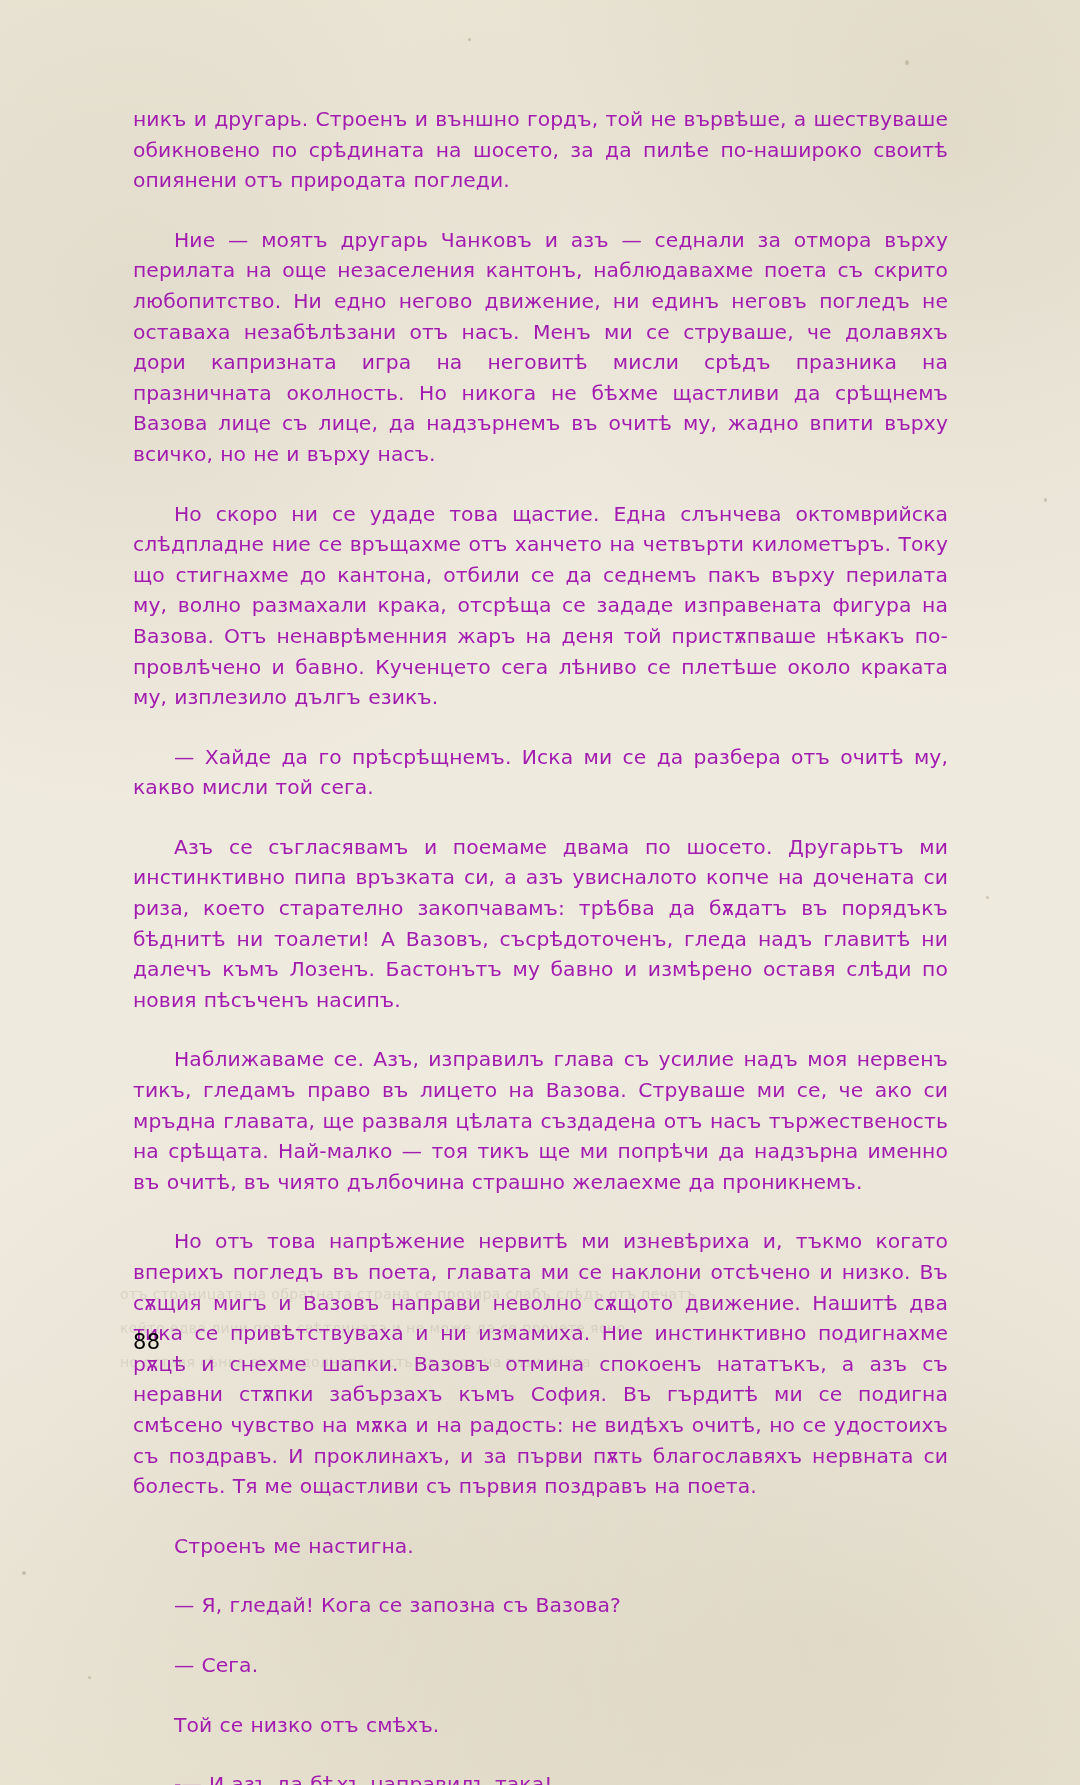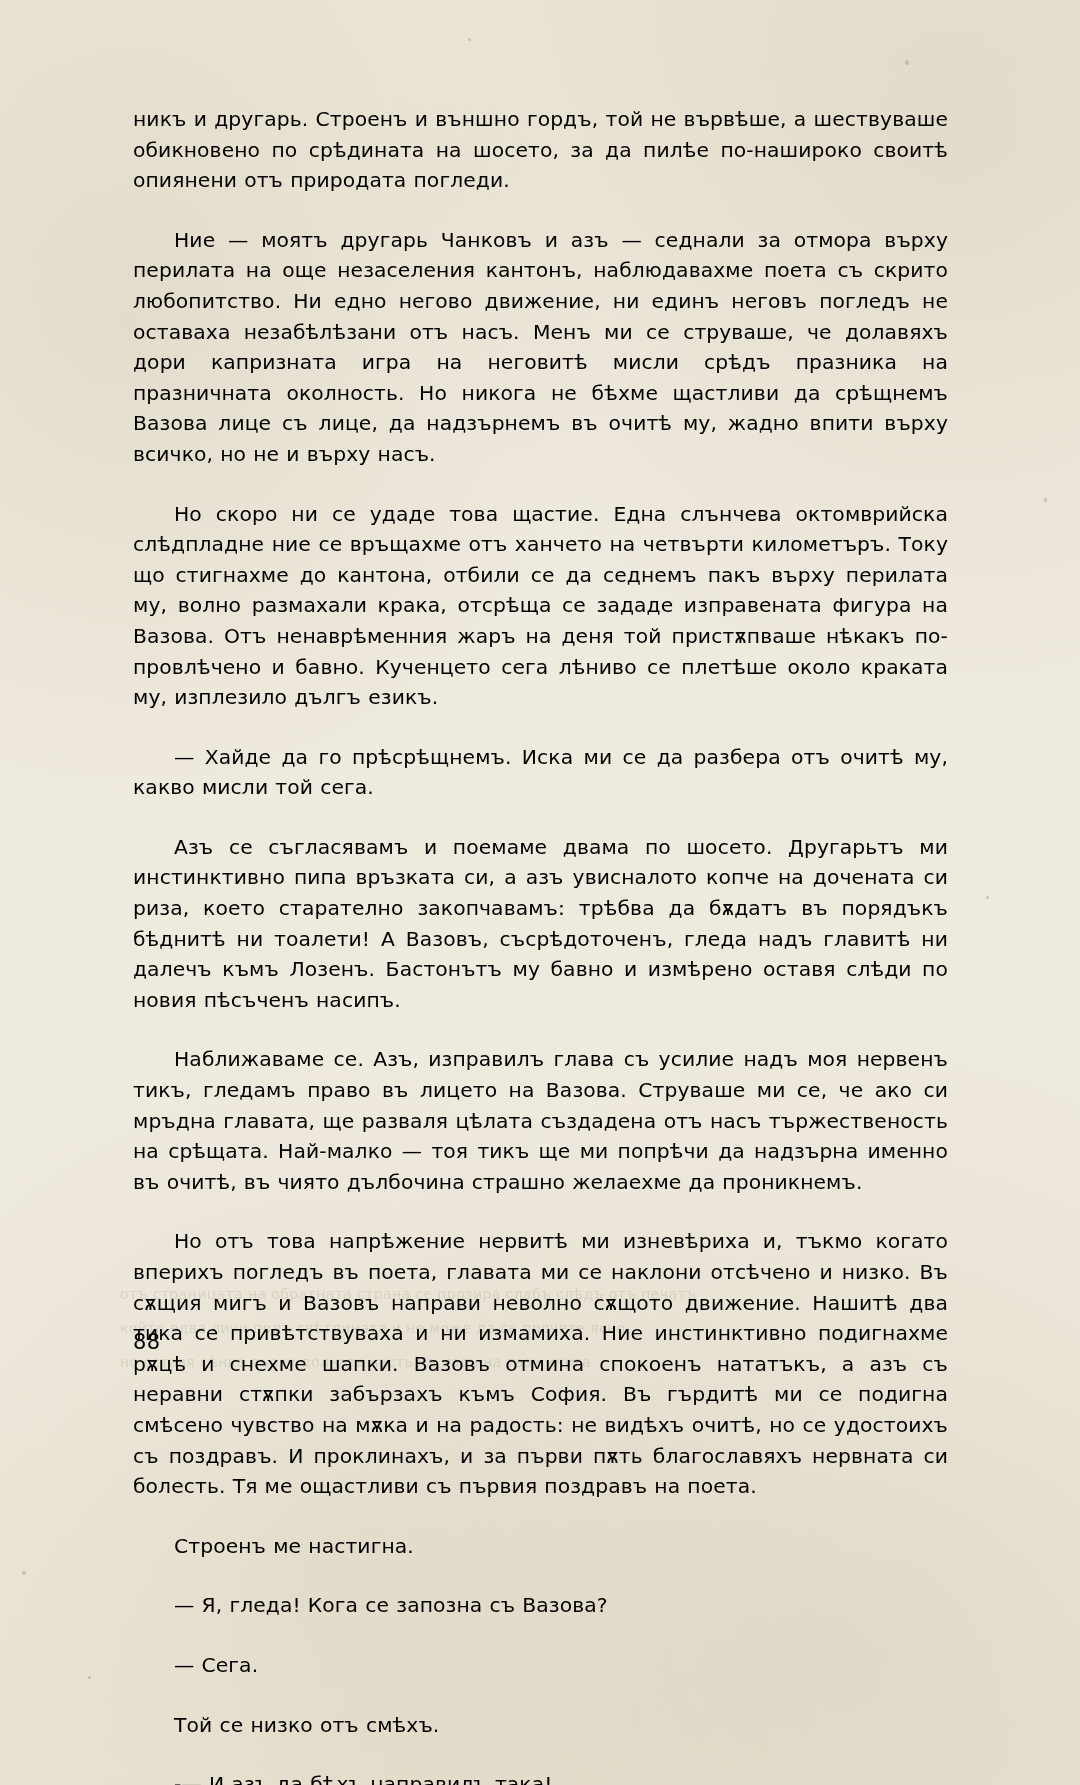--- a/index.html
+++ b/index.html
@@ -51,21 +51,21 @@
   .text-col {
     position: absolute;
     left: 133px;
     top: 104px;
     width: 815px;
   }
   p.para {
     margin: 0;
     font-size: 20.3px;
     line-height: 30.6px;
-    color: #000000;
+    color: #a21caf;
     text-align: justify;
     text-justify: inter-word;
     letter-spacing: 0.1px;
     word-spacing: 0.6px;
     -webkit-font-smoothing: antialiased;
   }
   p.indent {
     text-indent: 41px;
     margin-top: 29px;
   }
@@ -108,21 +108,21 @@
 
   <div class="text-col">
     <p class="para noindent">никъ и другарь. Строенъ и външно гордъ, той не вървѣше, а шествуваше обикновено по срѣдината на шосето, за да пилѣе по-нашироко своитѣ опиянени отъ природата погледи.</p>
     <p class="para indent">Ние — моятъ другарь Чанковъ и азъ — седнали за отмора върху перилата на още незаселения кантонъ, наблюдавахме поета съ скрито любопитство. Ни едно негово движение, ни единъ неговъ погледъ не оставаха незабѣлѣзани отъ насъ. Менъ ми се струваше, че долавяхъ дори капризната игра на неговитѣ мисли срѣдъ празника на празничната околность. Но никога не бѣхме щастливи да срѣщнемъ Вазова лице съ лице, да надзърнемъ въ очитѣ му, жадно впити върху всичко, но не и върху насъ.</p>
     <p class="para indent">Но скоро ни се удаде това щастие. Една слънчева октомврийска слѣдпладне ние се връщахме отъ ханчето на четвърти километъръ. Току що стигнахме до кантона, отбили се да седнемъ пакъ върху перилата му, волно размахали крака, отсрѣща се зададе изправената фигура на Вазова. Отъ ненаврѣменния жаръ на деня той пристѫпваше нѣкакъ по-провлѣчено и бавно. Кученцето сега лѣниво се плетѣше около краката му, изплезило дългъ езикъ.</p>
     <p class="para indent">— Хайде да го прѣсрѣщнемъ. Иска ми се да разбера отъ очитѣ му, какво мисли той сега.</p>
     <p class="para indent">Азъ се съгласявамъ и поемаме двама по шосето. Другарьтъ ми инстинктивно пипа връзката си, а азъ увисналото копче на дочената си риза, което старателно закопчавамъ: трѣбва да бѫдатъ въ порядъкъ бѣднитѣ ни тоалети! А Вазовъ, съсрѣдоточенъ, гледа надъ главитѣ ни далечъ къмъ Лозенъ. Бастонътъ му бавно и измѣрено оставя слѣди по новия пѣсъченъ насипъ.</p>
     <p class="para indent">Наближаваме се. Азъ, изправилъ глава съ усилие надъ моя нервенъ тикъ, гледамъ право въ лицето на Вазова. Струваше ми се, че ако си мръдна главата, ще разваля цѣлата създадена отъ насъ тържественость на срѣщата. Най-малко — тоя тикъ ще ми попрѣчи да надзърна именно въ очитѣ, въ чиято дълбочина страшно желаехме да проникнемъ.</p>
     <p class="para indent">Но отъ това напрѣжение нервитѣ ми изневѣриха и, тъкмо когато вперихъ погледъ въ поета, главата ми се наклони отсѣчено и низко. Въ сѫщия мигъ и Вазовъ направи неволно сѫщото движение. Нашитѣ два тика се привѣтствуваха и ни измамиха. Ние инстинктивно подигнахме рѫцѣ и снехме шапки. Вазовъ отмина спокоенъ нататъкъ, а азъ съ неравни стѫпки забързахъ къмъ София. Въ гърдитѣ ми се подигна смѣсено чувство на мѫка и на радость: не видѣхъ очитѣ, но се удостоихъ съ поздравъ. И проклинахъ, и за първи пѫть благославяхъ нервната си болесть. Тя ме ощастливи съ първия поздравъ на поета.</p>
     <p class="para indent">Строенъ ме настигна.</p>
-    <p class="para indent">— Я, гледа! Кога се запозна съ Вазова?</p>
+    <p class="para indent">— Я, гледай! Кога се запозна съ Вазова?</p>
     <p class="para indent">— Сега.</p>
     <p class="para indent">Той се низко отъ смѣхъ.</p>
     <p class="para indent">-— И азъ да бѣхъ направилъ така!</p>
   </div>
 
   <div class="page-number">88</div>
 
 </div>
 
 </body></html>

